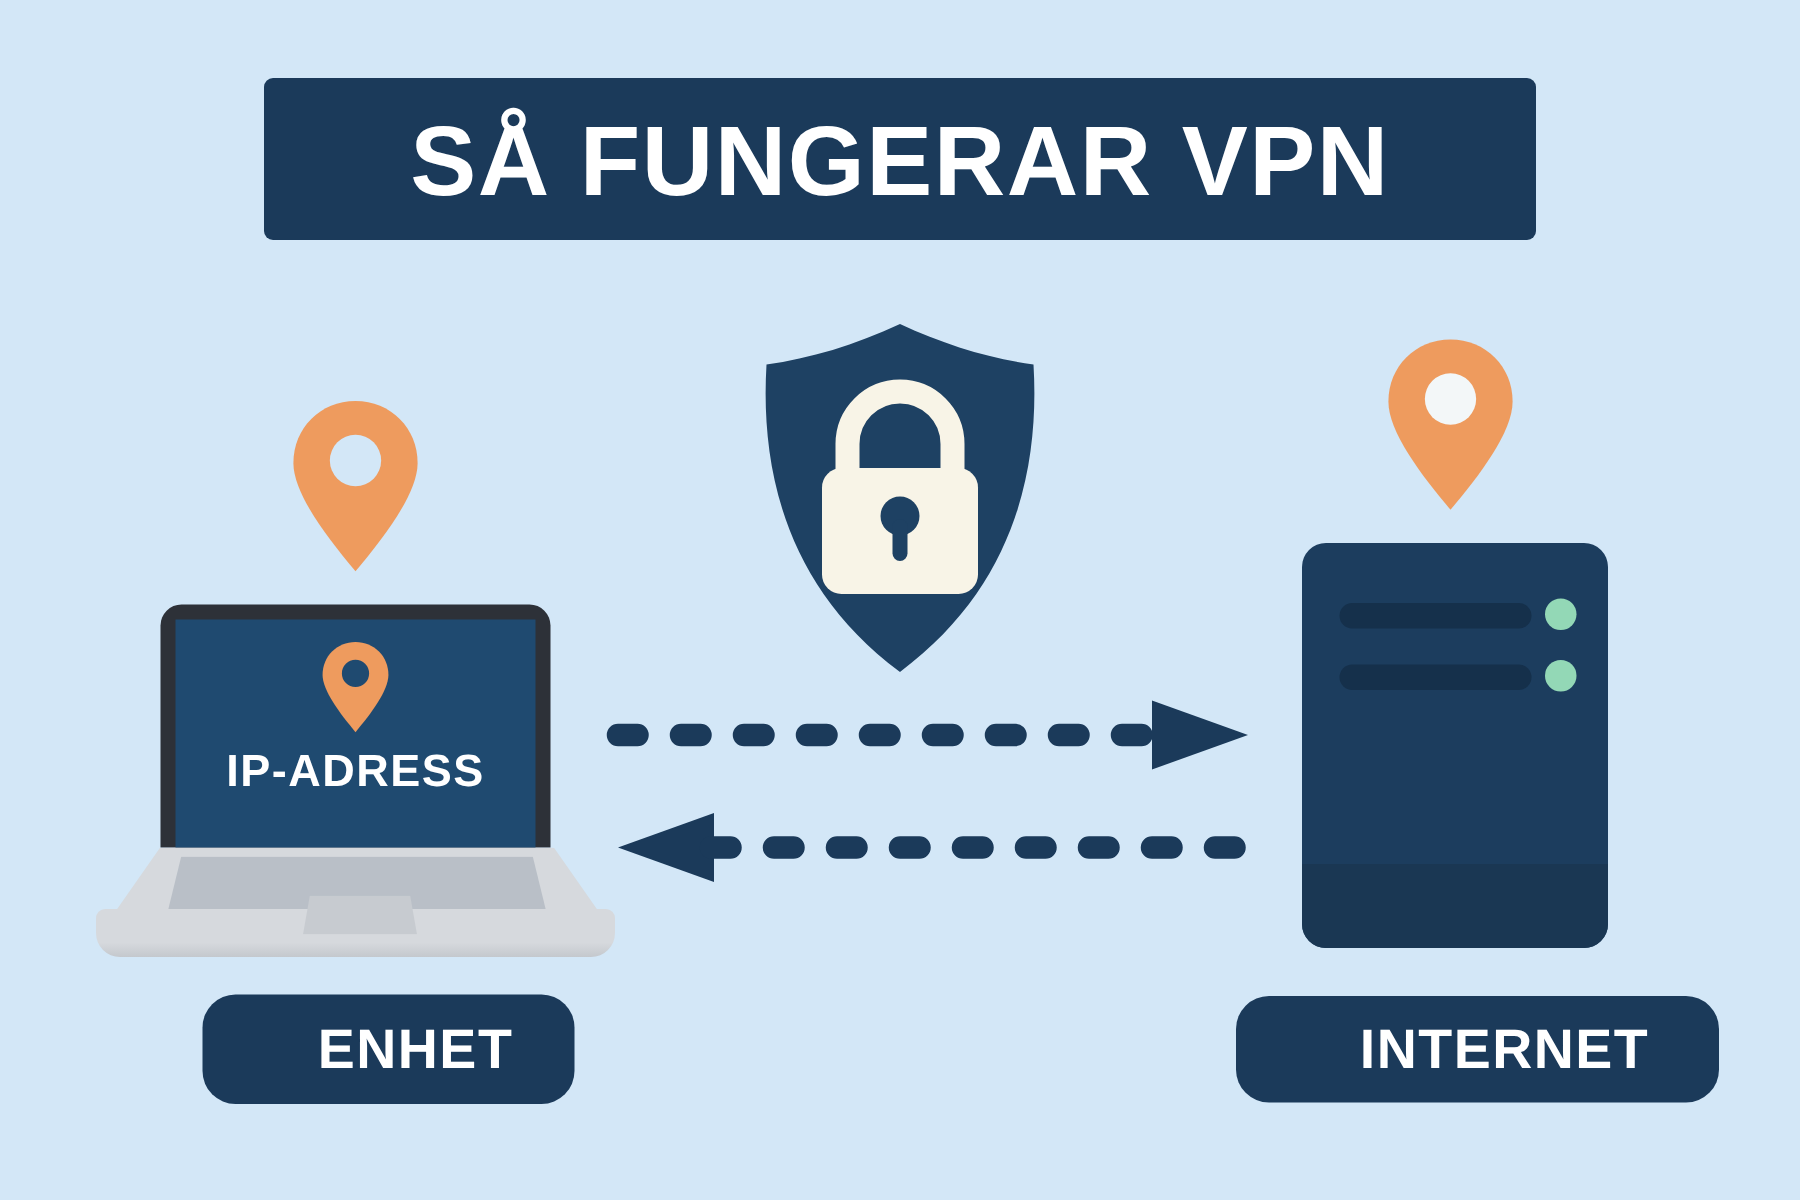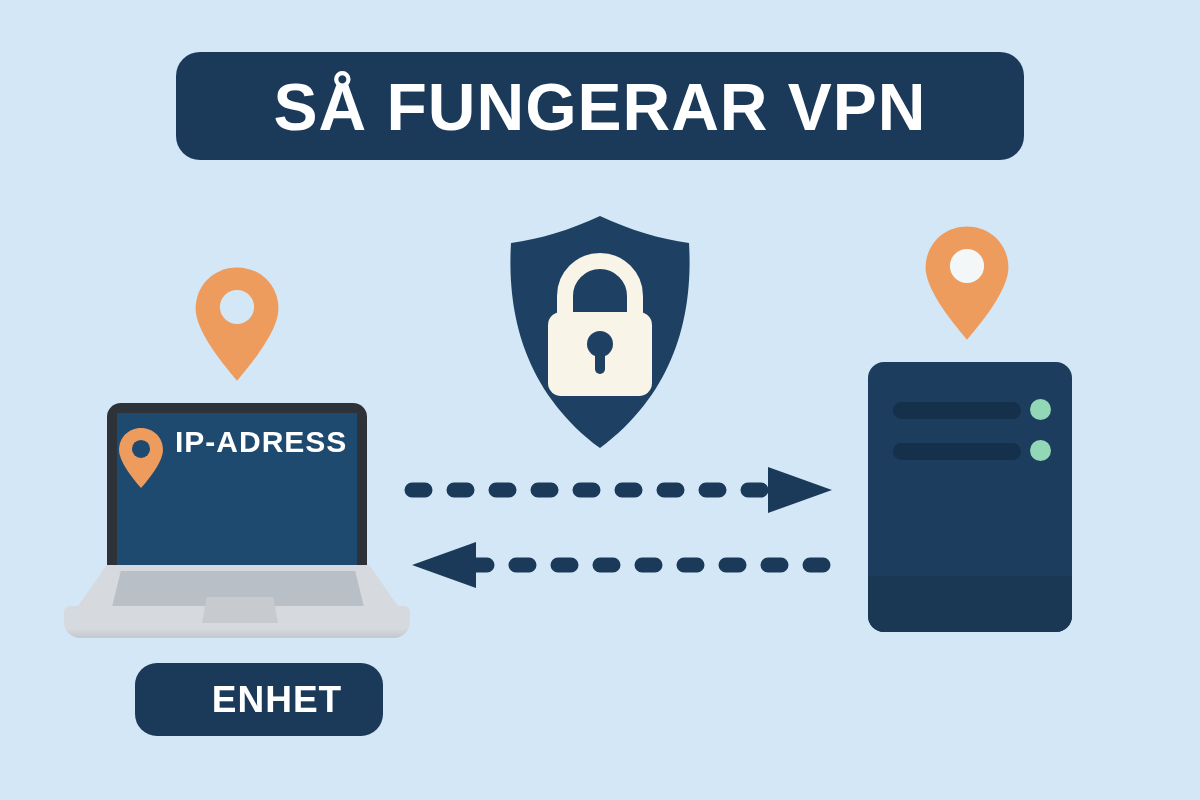--- a/index.html
+++ b/index.html
@@ -12,21 +12,21 @@
     overflow: hidden;
     background: var(--background, #d3e7f7);
   }
 
   
   .banner {
     position: absolute;
     left: 176px; top: 52px;
     width: 848px; height: 108px;
     background: var(--navy, #1b3a5a);
-    border-radius: 24px;
+    border-radius: 6px;
     display: flex; align-items: center; justify-content: center;
   }
   .banner .title-text {
     color: var(--text-white, #fff);
     font-size: 66px;
     font-weight: bold;
     letter-spacing: 1px;
     white-space: nowrap;
     line-height: 1;
     padding-top: 2px;
@@ -49,21 +49,21 @@
   .laptop-frame {
     position: absolute;
     left: 107px; top: 403px;
     width: 260px; height: 162px;
     background: var(--laptop-frame, #2d3138);
     border-radius: 14px 14px 0 0;
   }
   .laptop-screen {
     position: absolute; left: 10px; right: 10px; top: 10px; bottom: 0;
     background: var(--screen-navy, #1f4a70);
-    display: flex; align-items: flex-start;
+    display: flex; flex-direction: column; align-items: center;
     padding-top: 14px; gap: 10px;
   }
   .screen-label {
     color: var(--text-white, #fff);
     font-size: 30px; font-weight: bold; letter-spacing: 1px;
     line-height: 1; white-space: nowrap;
   }
   .base-top {
     position: absolute; left: 76px; top: 565px;
     width: 324px; height: 44px;
@@ -193,14 +193,17 @@
     <div class="server-shade"></div>
     <div class="slot slot1"></div>
     <div class="slot slot2"></div>
     <div class="led led1"></div>
     <div class="led led2"></div>
   </div>
 
   <div class="pill pill-enhet">
     <span>ENHET</span>
   </div>
+  <div class="pill pill-internet">
+    <span>INTERNET</span>
+  </div>
 
 </div>
 
 </body></html>

